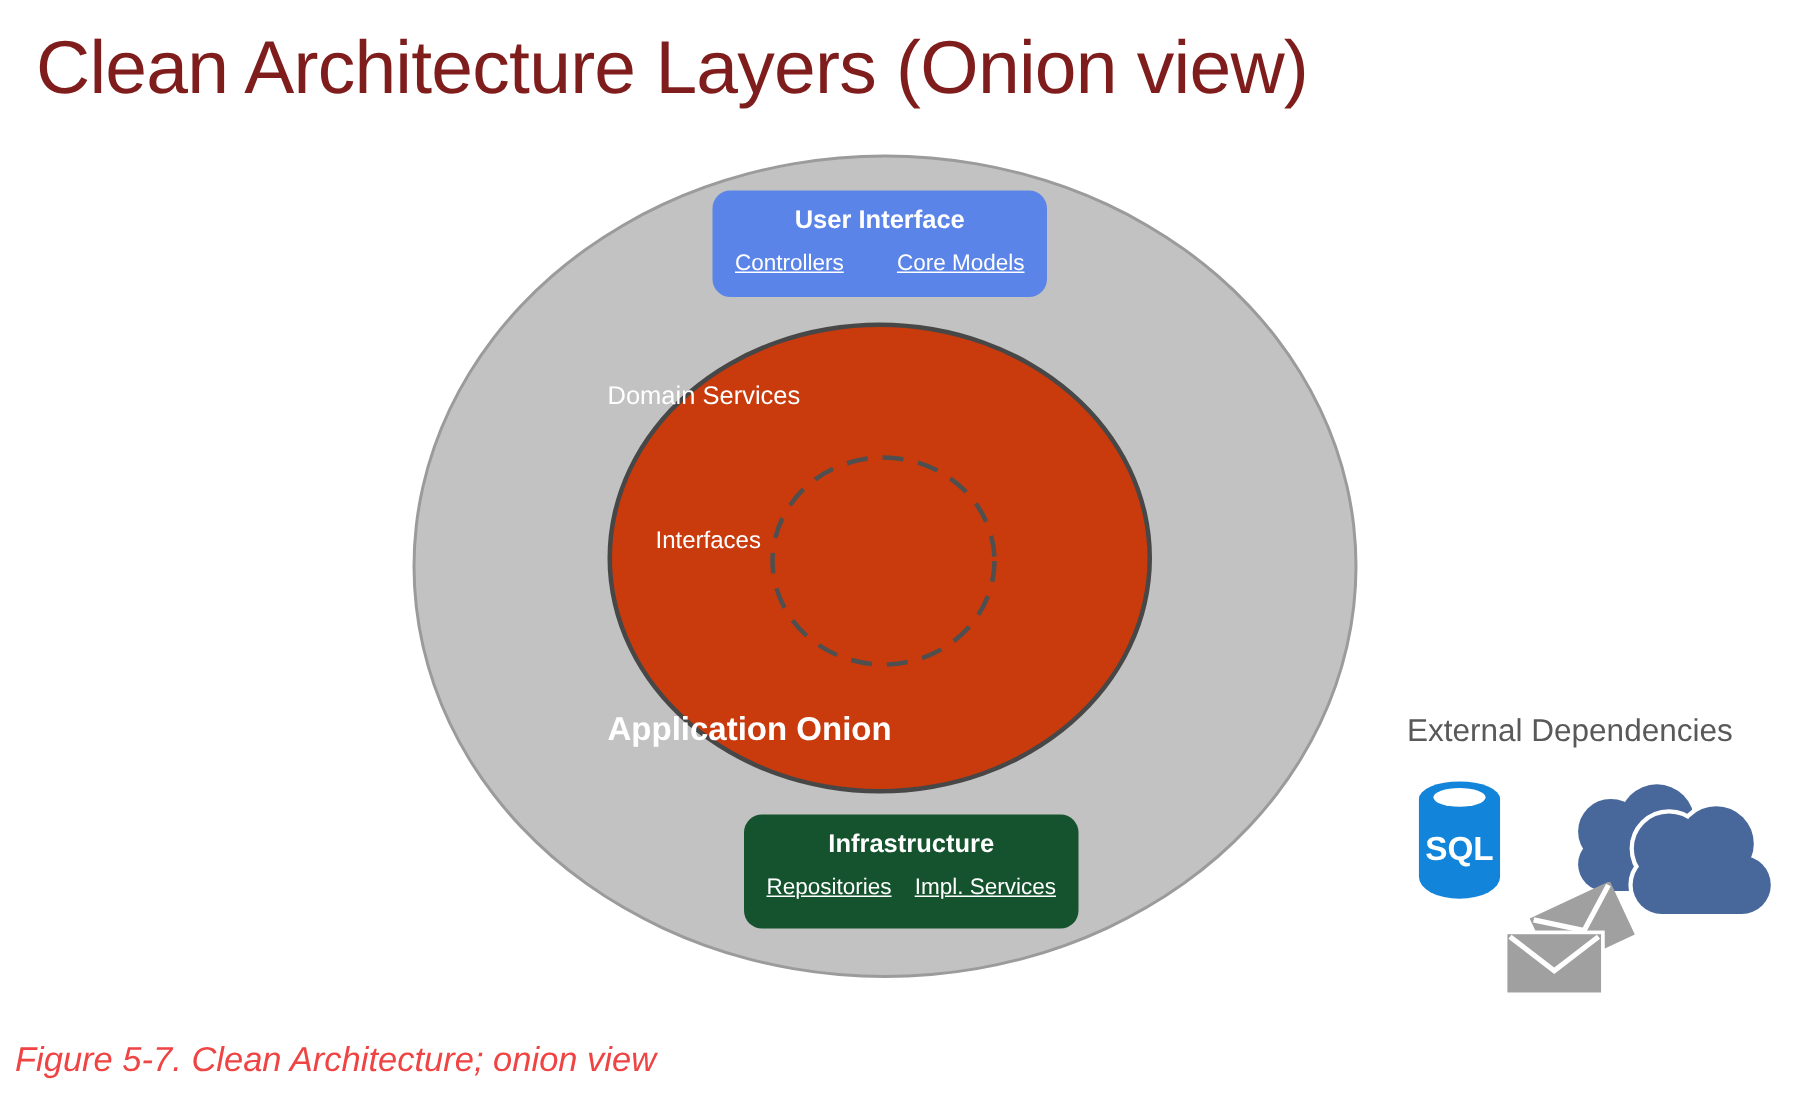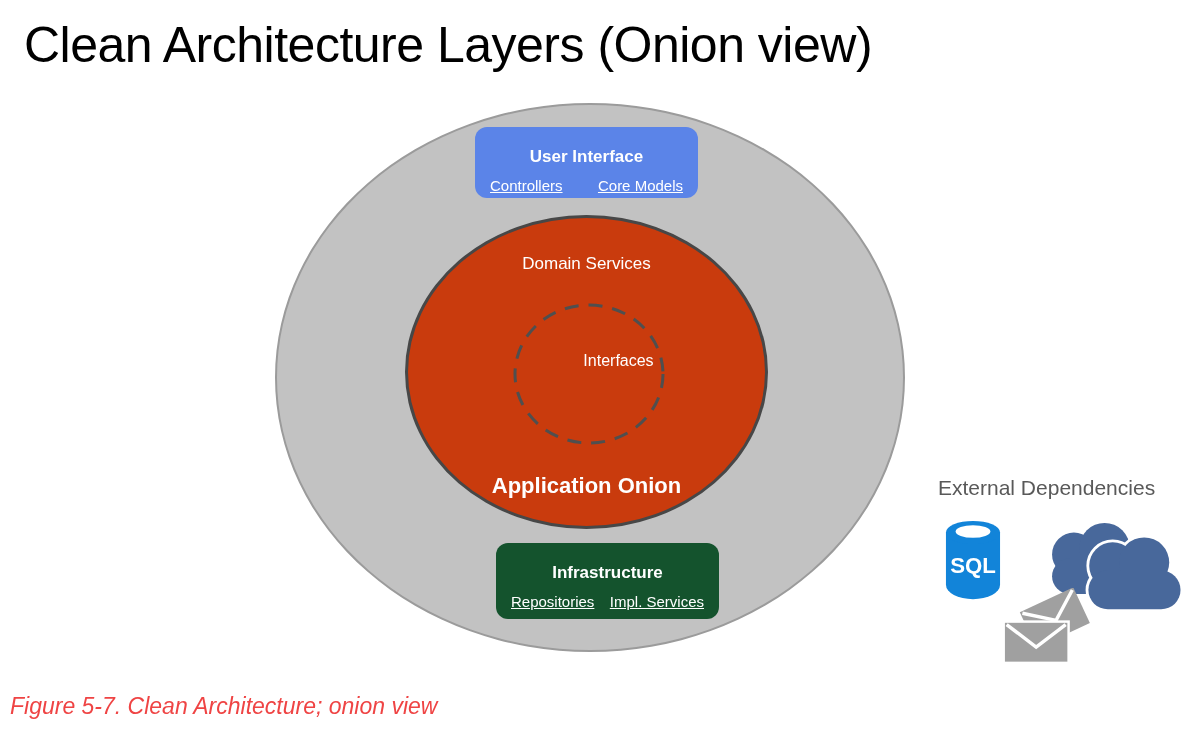--- a/index.html
+++ b/index.html
@@ -11,21 +11,21 @@
     background: #ffffff;
     overflow: hidden;
   }
   .page-title {
     position: absolute;
     left: 24px;
     top: 16px;
     font-size: 50px;
     font-weight: 300;
     letter-spacing: -0.5px;
-    color: #000000;
+    color: #7f1d1d;
     white-space: nowrap;
   }
   .outer-ring {
     position: absolute;
     left: 275px;
     top: 103px;
     width: 630px;
     height: 549px;
     background: #c2c2c2;
     border: 2px solid #9b9b9b;
@@ -46,21 +46,21 @@
     height: 71px;
     background: #5b84e8;
   }
   .infra-box {
     left: 496px;
     top: 543px;
     height: 76px;
     background: #14532d;
   }
   .layer-box .box-title {
-    margin-top: 20px;
+    margin-top: 10px;
     font-size: 17px;
     font-weight: bold;
   }
   .layer-box .box-items {
     display: flex;
     justify-content: space-between;
     padding: 0 15px;
     margin-top: 10px;
     font-size: 15px;
     text-decoration: underline;
@@ -73,21 +73,20 @@
     height: 314px;
     background: #c93b0d;
     border: 3px solid #474747;
     border-radius: 50%;
     box-sizing: border-box;
   }
   .core-label {
     position: absolute;
     left: 405px;
     width: 363px;
-    text-align: center;
     color: #ffffff;
   }
   .domain-services { top: 254px; font-size: 17px; }
   .interfaces { top: 352px; font-size: 16px; padding-left: 32px; }
   .entities { top: 380px; font-size: 16px; }
   .application-core { top: 473px; font-size: 22px; font-weight: bold; }
   .dashed-circle-svg {
     position: absolute;
     left: 510px;
     top: 300px;

